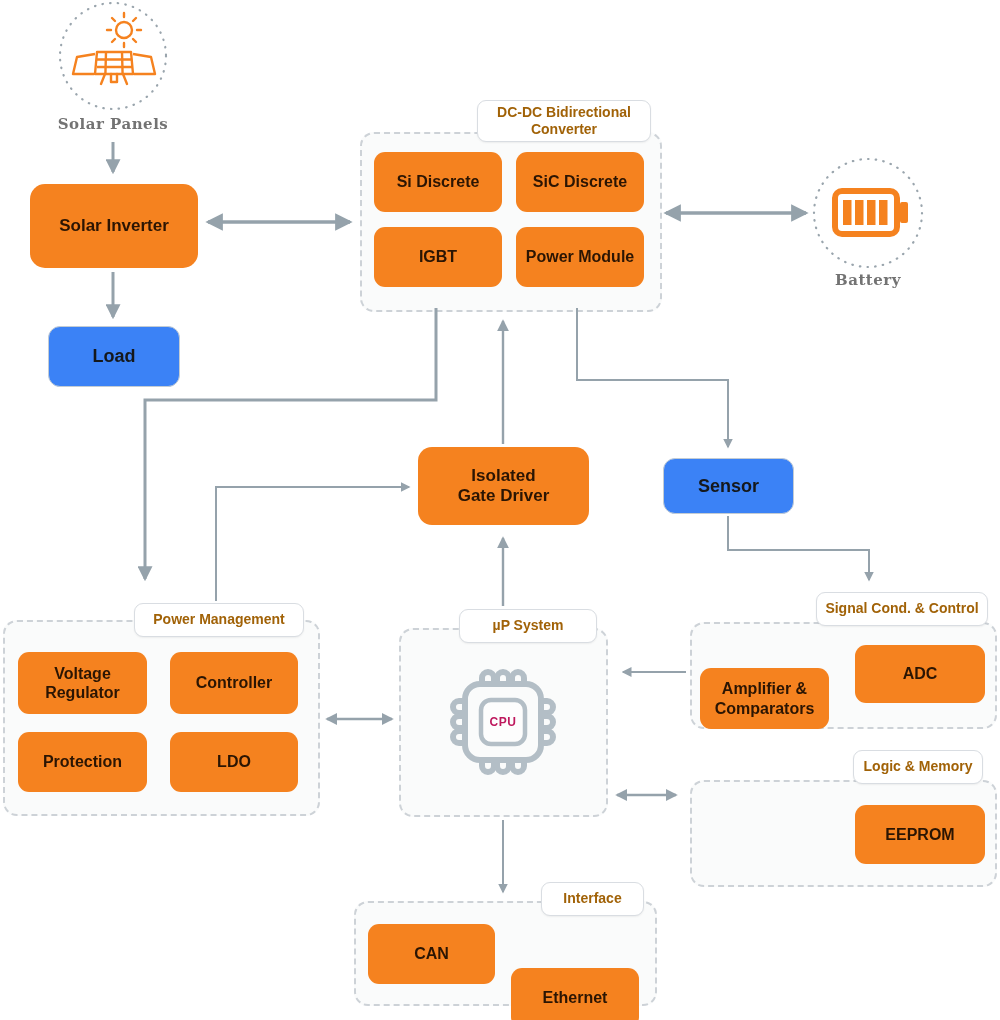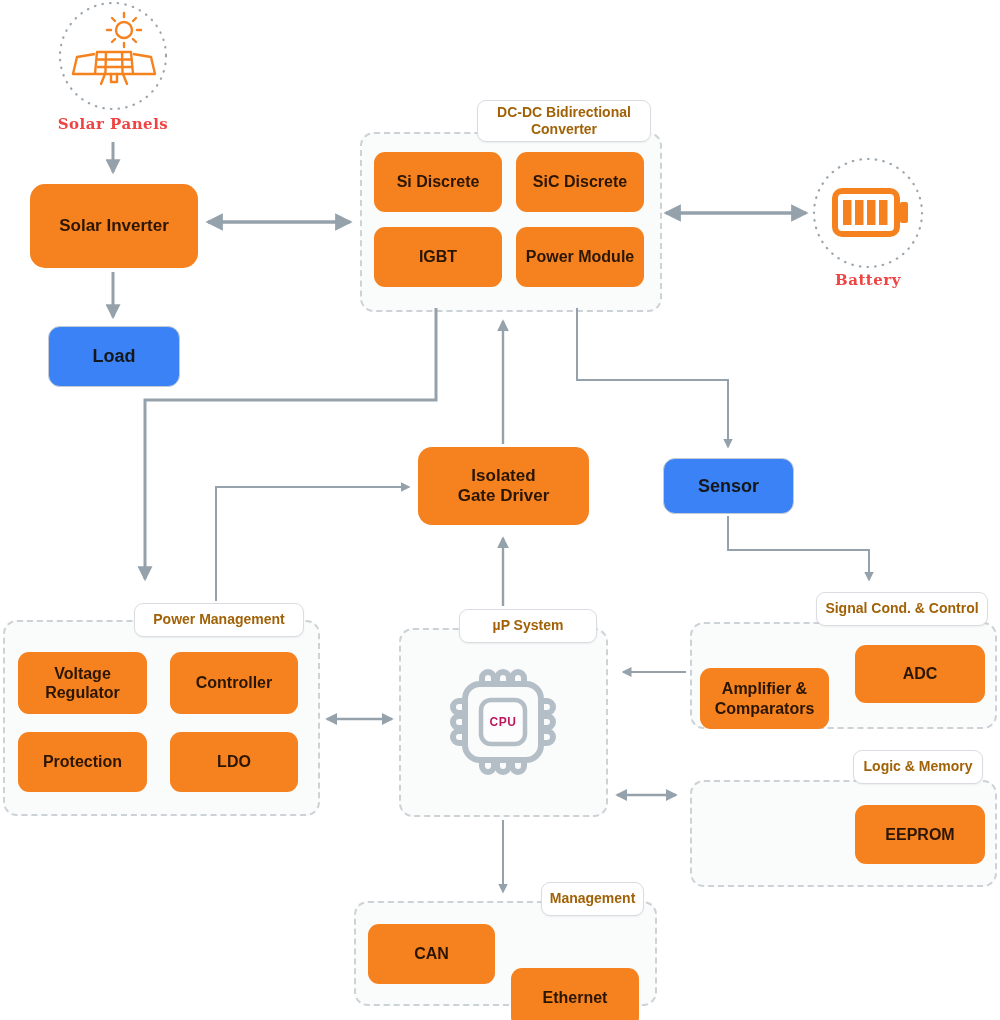--- a/index.html
+++ b/index.html
@@ -23,21 +23,21 @@
     font-weight:bold;font-size:16px;color:#2b1503;line-height:1.2;
     padding:4px;box-sizing:border-box;
   }
   .whitebox{
     position:absolute;background:#3b82f6;border:1.5px solid #c3ccd4;border-radius:12px;z-index:3;
     display:flex;align-items:center;justify-content:center;text-align:center;
     font-weight:bold;font-size:18px;color:#15181b;box-sizing:border-box;
   }
   .iconlabel{
     position:absolute;z-index:3;text-align:center;
-    font-family:"DejaVu Serif",serif;font-weight:bold;font-size:15px;color:#ef4444;
+    font-family:"DejaVu Serif",serif;font-weight:bold;font-size:15px;color:#737373;
     letter-spacing:0.5px;
   }
   .icon-wrap{position:absolute;z-index:2;}
   #arrows{position:absolute;left:0;top:0;z-index:2;}
   .cpu-text{
     position:absolute;z-index:3;display:flex;align-items:center;justify-content:center;
     font-weight:bold;font-size:12px;color:#be185d;letter-spacing:0.5px;
   }
 </style>
 </head>
@@ -164,17 +164,17 @@
   <div class="group" style="left:690px;top:622px;width:303px;height:103px;"></div>
   <div class="grouplabel" style="left:816px;top:592px;width:172px;height:31px;">Signal Cond. &amp; Control</div>
   <div class="chip" style="left:700px;top:668px;width:129px;height:61px;">Amplifier &amp; Comparators</div>
   <div class="chip" style="left:855px;top:645px;width:130px;height:58px;">ADC</div>
 
   <div class="group" style="left:690px;top:780px;width:303px;height:103px;"></div>
   <div class="grouplabel" style="left:853px;top:750px;width:130px;height:29px;">Logic &amp; Memory</div>
   <div class="chip" style="left:855px;top:805px;width:130px;height:59px;">EEPROM</div>
 
   <div class="group" style="left:354px;top:901px;width:299px;height:101px;"></div>
-  <div class="grouplabel" style="left:541px;top:882px;width:103px;height:31px;">Management</div>
+  <div class="grouplabel" style="left:541px;top:882px;width:103px;height:31px;">Interface</div>
   <div class="chip" style="left:368px;top:924px;width:127px;height:60px;">CAN</div>
   <div class="chip" style="left:511px;top:924px;width:128px;height:60px;margin-top:44px;">Ethernet</div>
 
 </div>
 
 </body></html>

